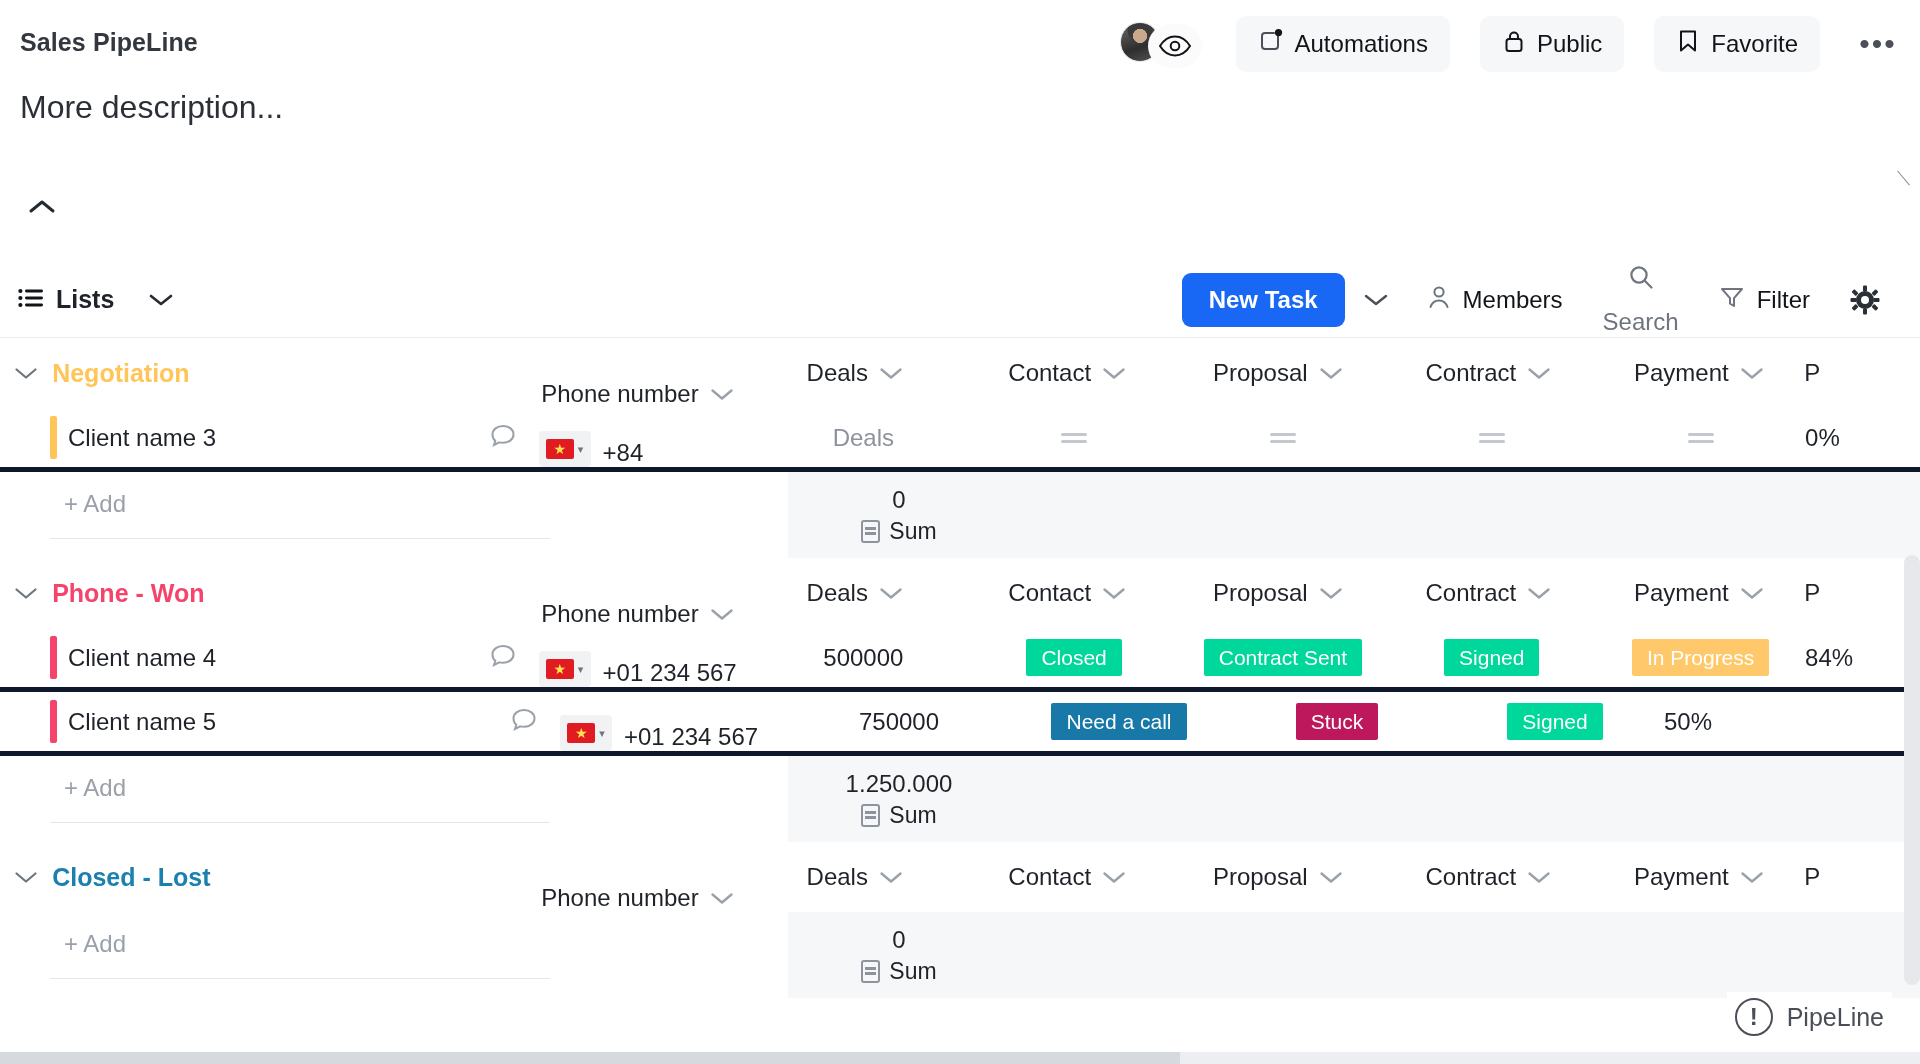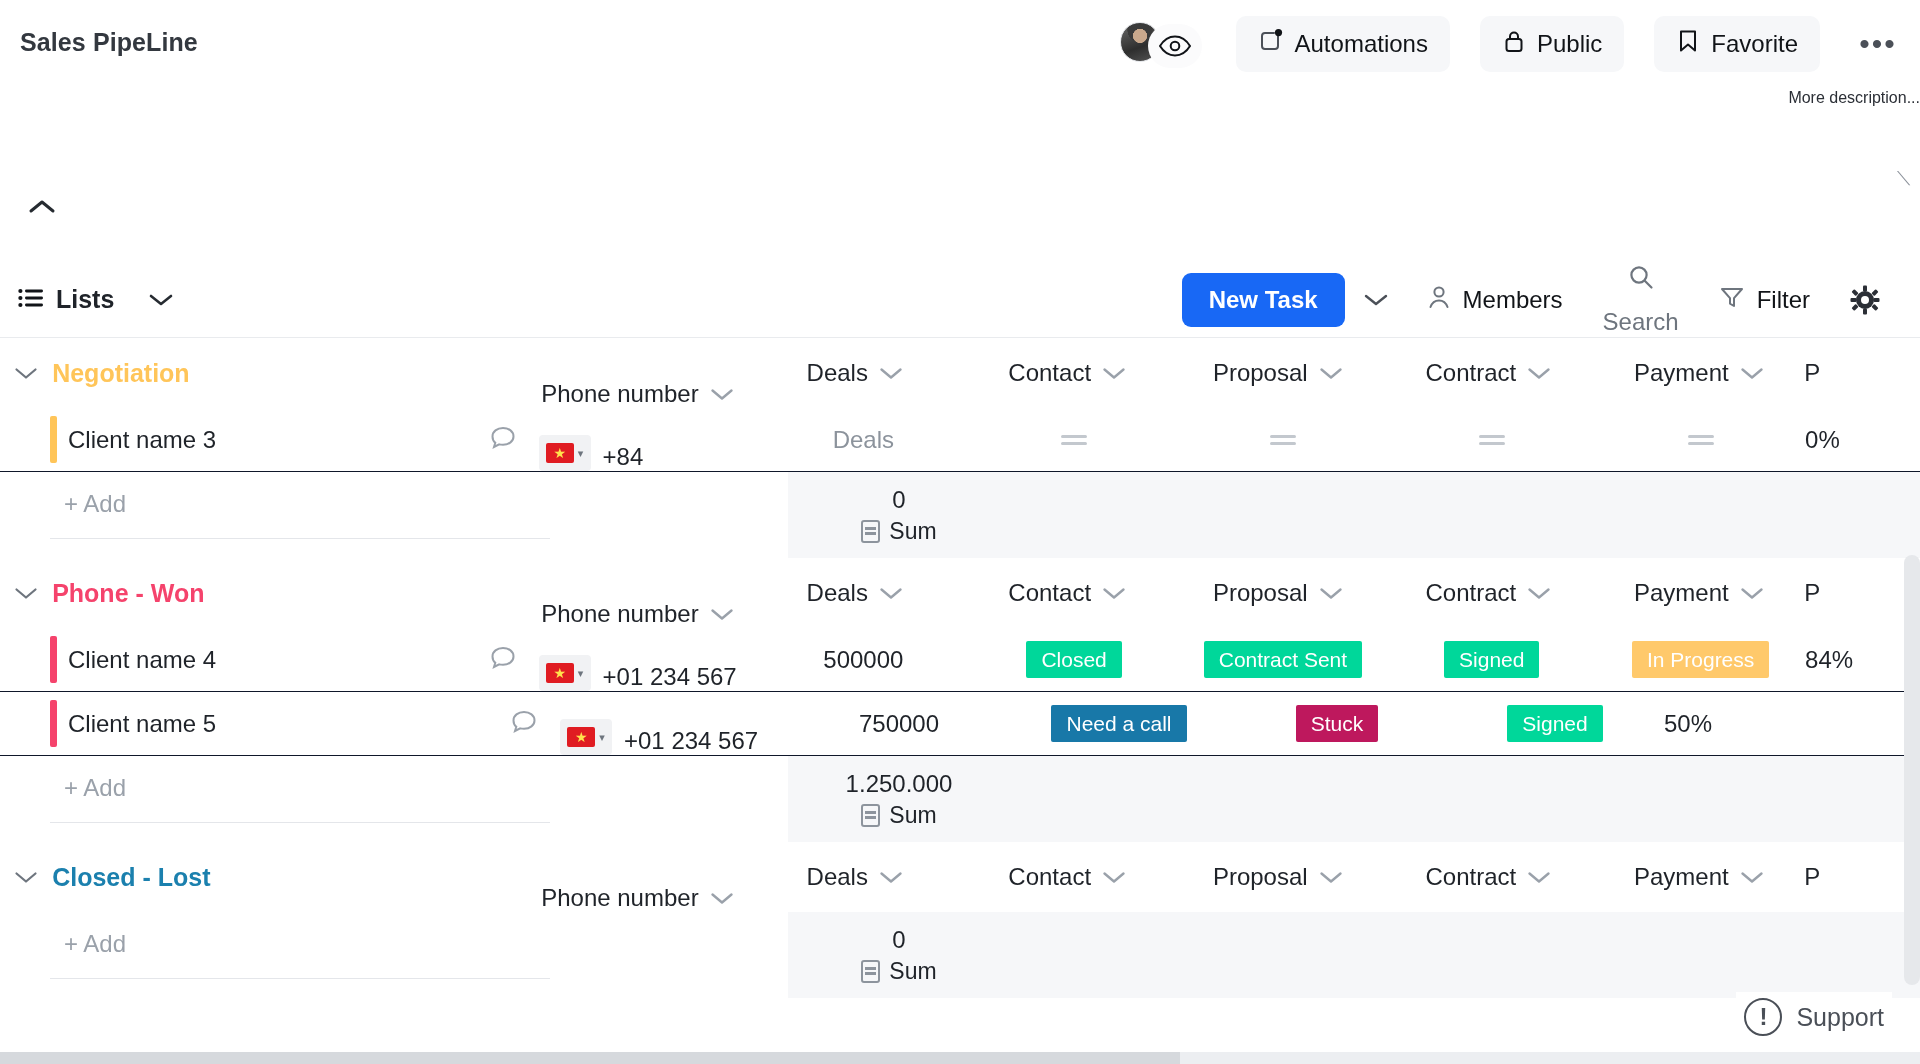--- a/index.html
+++ b/index.html
@@ -8,21 +8,21 @@
     background: #ffffff;
     font-family: "Liberation Sans", sans-serif;
     color: #1f2329;
     overflow: hidden;
   }
   #app { position: relative; width: 1920px; height: 1064px; overflow: hidden; }
 
   
   .hdr { position: relative; padding: 28px 0 0 20px; }
   .hdr-title { font-size: 25px; font-weight: bold; color: #33383f; letter-spacing: .1px; }
-  .hdr-desc { font-size: 16px; color: #2b2f36; margin-top: 32px; font-weight: 400; text-align: right; }
+  .hdr-desc { font-size: 32px; color: #2b2f36; margin-top: 32px; font-weight: 400; }
 
   .hdr-right {
     position: absolute; top: 16px; right: 14px;
     display: flex; align-items: flex-end; gap: 30px;
   }
   .avatar-wrap { position: relative; width: 86px; height: 50px; }
   .avatar {
     position: absolute; left: 0; top: 0;
     width: 40px; height: 40px; border-radius: 50%;
     background:
@@ -87,21 +87,21 @@
   }
   .grp-caret { width: 54px; display: flex; justify-content: center; color: #6e757e; }
   .grp-title { font-size: 25px; font-weight: bold; }
 
   .colhead {
     display: flex; align-items: center; gap: 11px;
     font-size: 24px; color: #1f2329; justify-content: center;
   }
   .colhead .cv { color: #9aa1aa; }
 
-  .row { display: flex; align-items: center; height: 64px; border-bottom: 1px solid #0f172a; }
+  .row { display: flex; align-items: center; height: 64px; border-bottom: 5px solid #0f172a; }
 
   .cell { display: flex; align-items: center; justify-content: center; height: 100%; }
   .c-name { width: 560px; justify-content: flex-start; position: relative; padding-left: 50px; }
   .c-phone { width: 228px; justify-content: flex-start; gap: 12px; align-items: flex-end; }
   .c-deals { width: 222px; }
   .c-stat  { width: 218px; }
   .c-pct   { width: 120px; justify-content: flex-start; }
 
   .accent { position: absolute; left: 50px; top: 8px; bottom: 8px; width: 7px; border-radius: 2px; }
   .cname-txt { font-size: 24px; padding-left: 18px; }
@@ -593,18 +593,18 @@
             <span>Sum</span>
           </span>
         </div>
         <div class="sum-tail"></div>
       </div>
     </div>
 
   <div class="vscroll"></div>
   <div class="support">
     <span class="ring">!</span>
-    <span>Support</span>
+    <span>PipeLine</span>
   </div>
   <div class="hscroll">
       <i></i>
     </div>
 </div>
 
 </body></html>

